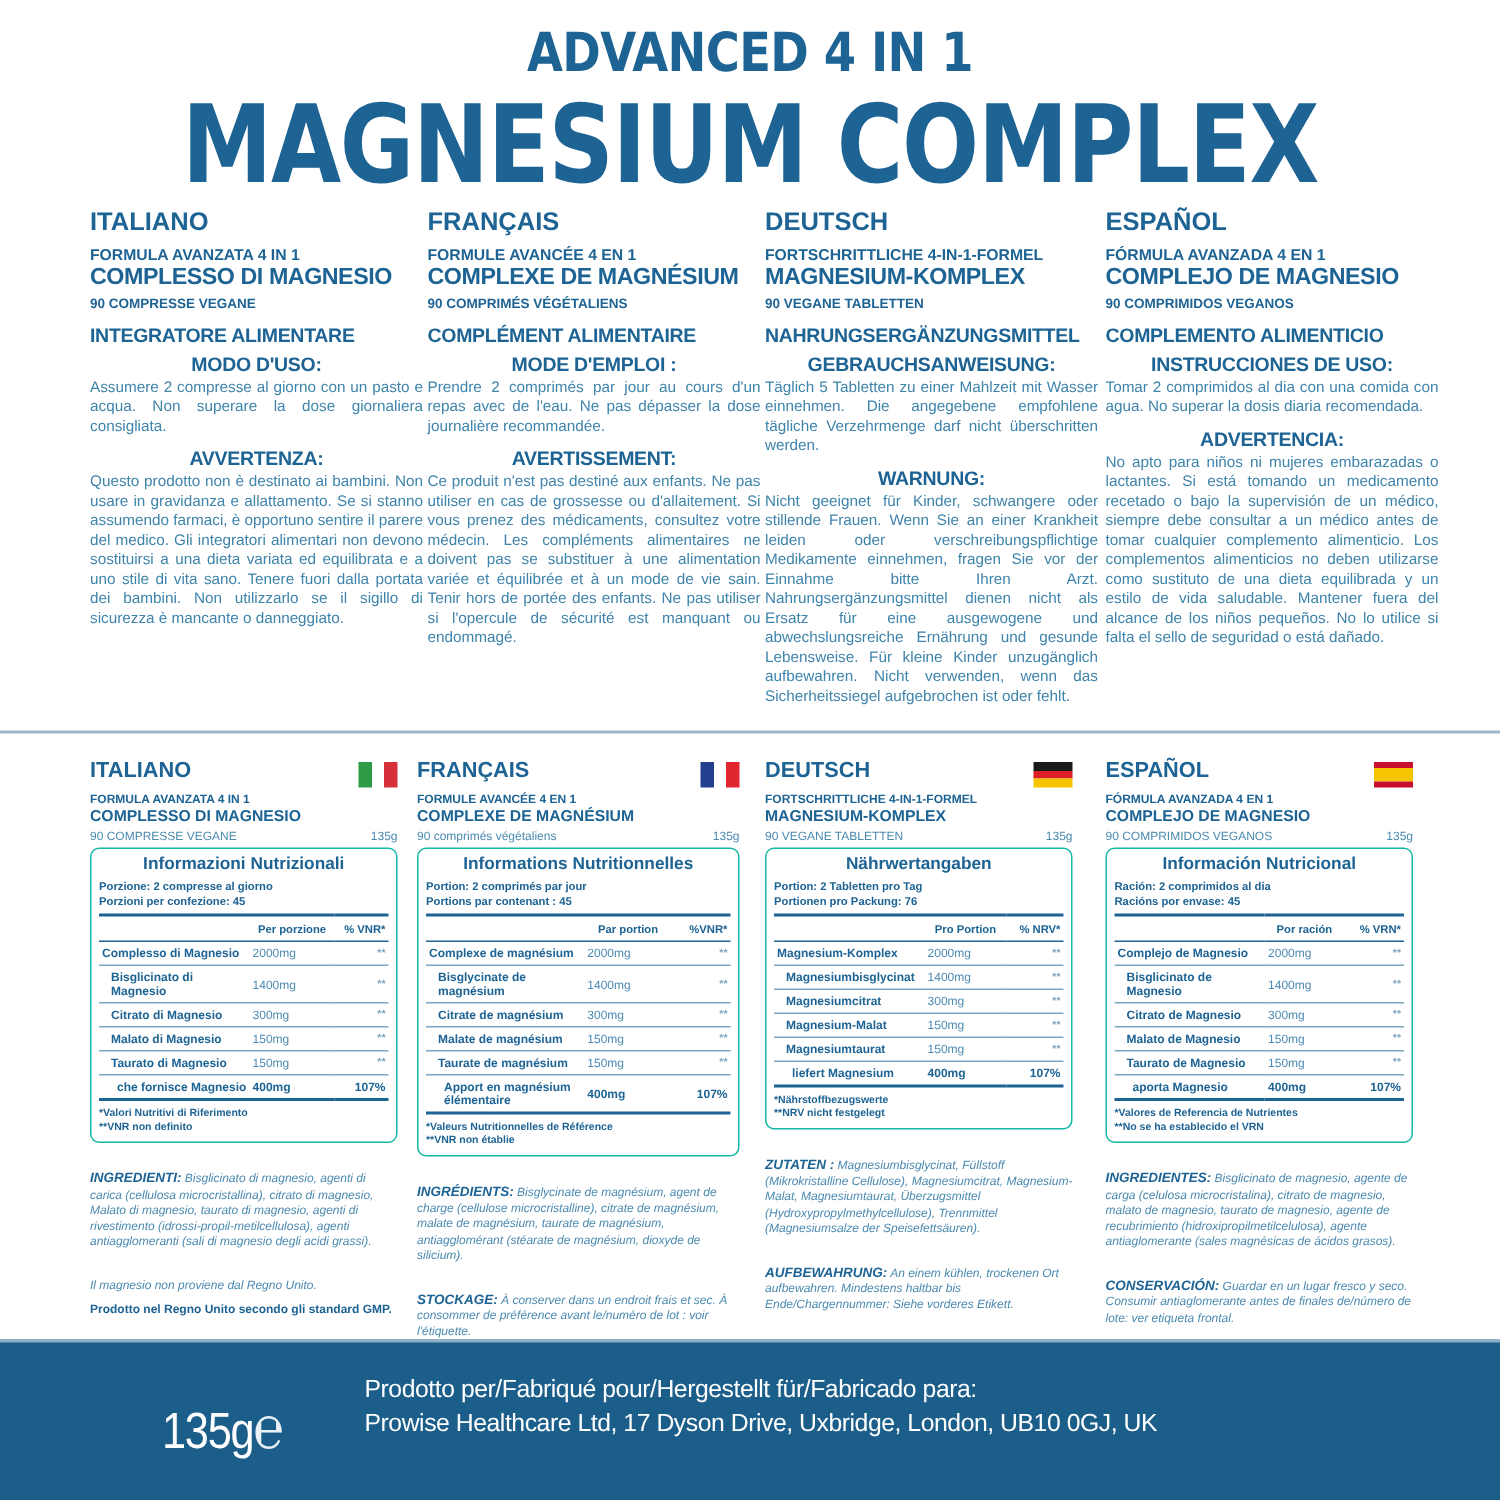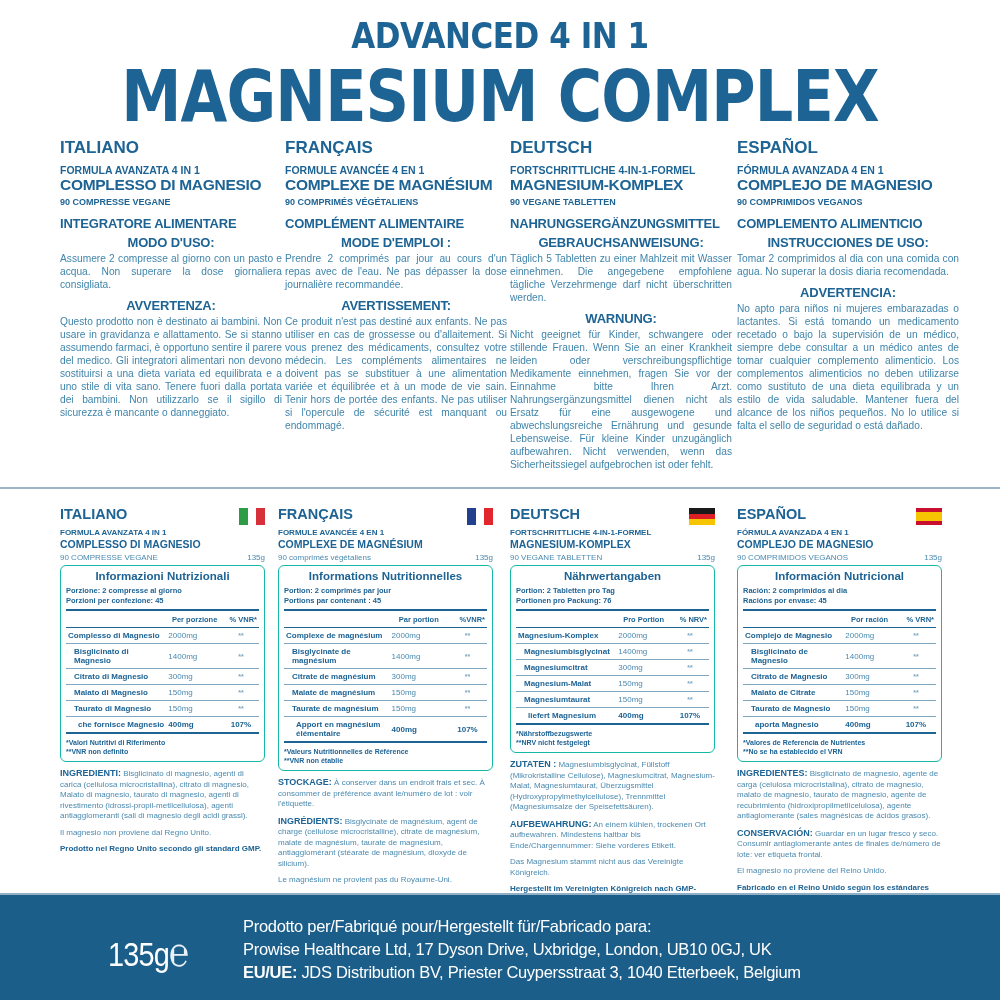--- a/index.html
+++ b/index.html
@@ -30,27 +30,27 @@
   .bcol .product { font-weight: bold; font-size: 10.5px; color: #1d6394; line-height: 13px; }
   .bcol .tabs-row { display: flex; justify-content: space-between; font-size: 8px; color: #4b8ab0; line-height: 11px; margin-top: 1px; }
   .panel { margin-top: 2px; border: 1px solid #14b8a6; border-radius: 6px; padding: 3px 5px 5px 5px; }
   .panel .ptitle { text-align: center; font-weight: bold; font-size: 11.5px; color: #1d6394; line-height: 15px; }
   .panel .portion { font-size: 7.5px; color: #1d6394; font-weight: bold; line-height: 9.5px; margin-top: 2px; }
   .ntable { width: 100%; border-collapse: collapse; margin-top: 4px; border-top: 2px solid #1d6394; border-bottom: 2px solid #1d6394; }
   .ntable th { font-size: 7.5px; color: #1d6394; font-weight: bold; text-align: right; padding: 4px 2px 3px 2px; border-bottom: 1.5px solid #1d6394; }
   .ntable th.c2 { text-align: center; }
   .ntable td { font-size: 8px; color: #1d6394; font-weight: bold; padding: 3px 2px; border-bottom: 1px solid #7ea7c2; line-height: 9px; }
   .ntable td.v { font-weight: normal; color: #4b8ab0; }
-  .ntable td.p { text-align: center; color: #7ea7c2; font-size: 7px; }
+  .ntable td.p { text-align: right; color: #7ea7c2; font-size: 7px; }
   .ntable td.ind { padding-left: 8px; }
   .ntable tr.total td { border-bottom: none; }
   .ntable tr.total td.v, .ntable tr.total td.p { font-weight: bold; color: #1d6394; font-size: 8px; }
   .ntable tr.total td.lbl { padding-left: 12px; }
   .panel .fn { font-size: 7px; color: #1d6394; font-weight: bold; line-height: 9px; margin-top: 4px; }
-  .ing { font-size: 8px; color: #4b8ab0; line-height: 10.5px; margin-top: 6px; }
+  .ing { font-size: 8px; color: #4b8ab0; line-height: 10.5px; margin-top: 18px; font-style: italic; }
   .ing b { color: #1d6394; font-size: 9px; }
   .bold-line { font-size: 8px; color: #1d6394; font-weight: bold; line-height: 10.5px; margin-top: 6px; }
 
   .footer { position: absolute; top: 893px; left: 0; width: 1000px; height: 107px; background: #1c5e8a; border-top: 2px solid #8fb0c7; }
   .footer .weight { position: absolute; left: 108px; top: 35px; font-size: 34px; color: #ffffff; font-family: "Liberation Sans", sans-serif; letter-spacing: -1px; transform: scaleX(0.85); transform-origin: left; }
   .footer .weight .e { font-weight: normal; font-size: 40px; color: #e9f1f7; }
   .footer .lines { position: absolute; left: 243px; top: 20px; color: #ffffff; }
   .footer .l1 { font-weight: normal; font-size: 16.5px; line-height: 23px; letter-spacing: -0.3px; }
   .footer .l2 { font-size: 16.5px; line-height: 23px; letter-spacing: -0.3px; }
   .footer .l3 { font-size: 16.5px; line-height: 23px; letter-spacing: -0.3px; }
@@ -238,22 +238,22 @@
             <tr class="total">
               <td class="lbl">Apport en magnésium élémentaire</td>
               <td class="v">400mg</td>
               <td class="p">107%</td>
             </tr>
           </tbody>
       </table>
       <div class="fn">*Valeurs Nutritionnelles de Référence</div>
       <div class="fn" style="margin-top:0">**VNR non établie</div>
     </div>
+    <div class="ing"><b>INGRÉDIENTS:</b><span> Bisglycinate de magnésium, agent de charge (cellulose microcristalline), citrate de magnésium, malate de magnésium, taurate de magnésium, antiagglomérant (stéarate de magnésium, dioxyde de silicium).</span></div>
     <div class="ing"><b>STOCKAGE:</b><span>  À conserver dans un endroit frais et sec. À consommer de préférence avant le/numéro de lot : voir l'étiquette.</span></div>
-    <div class="ing"><b>INGRÉDIENTS:</b><span> Bisglycinate de magnésium, agent de charge (cellulose microcristalline), citrate de magnésium, malate de magnésium, taurate de magnésium, antiagglomérant (stéarate de magnésium, dioxyde de silicium).</span></div>
     <div class="ing">Le magnésium ne provient pas du Royaume-Uni.</div>
     <div class="bold-line">Fabriqué au Royaume-Uni selon les norms GMP.</div>
   </div>
 
   <div class="bcol" style="left: 450px; width: 205px;">
     <div class="lang">DEUTSCH</div>
     <div class="flag" style="flex-direction: column;">
       <span style="flex: 1 1 0%; background: rgb(26, 26, 26);"></span>
       <span style="flex: 1 1 0%; background: rgb(221, 31, 38);"></span>
       <span style="flex: 1 1 0%; background: rgb(246, 197, 0);"></span>
@@ -353,21 +353,21 @@
               <td class="ind">Bisglicinato de Magnesio</td>
               <td class="v">1400mg</td>
               <td class="p">**</td>
             </tr>
             <tr>
               <td class="ind">Citrato de Magnesio</td>
               <td class="v">300mg</td>
               <td class="p">**</td>
             </tr>
             <tr>
-              <td class="ind">Malato de Citrate</td>
+              <td class="ind">Malato de Magnesio</td>
               <td class="v">150mg</td>
               <td class="p">**</td>
             </tr>
             <tr>
               <td class="ind">Taurato de Magnesio</td>
               <td class="v">150mg</td>
               <td class="p">**</td>
             </tr>
             <tr class="total">
               <td class="lbl">aporta Magnesio</td>
@@ -384,15 +384,14 @@
     <div class="ing">El magnesio no proviene del Reino Unido.</div>
     <div class="bold-line">Fabricado en el Reino Unido según los estándares GMP.</div>
   </div>
 </div>
 
 <div class="footer">
   <div class="weight"><span>135g</span><span class="e">℮</span></div>
   <div class="lines">
     <div class="l1">Prodotto per/Fabriqué pour/Hergestellt für/Fabricado para:</div>
     <div class="l2">Prowise Healthcare Ltd, 17 Dyson Drive, Uxbridge, London, UB10 0GJ, UK</div>
-    <div class="l3"><b>EU/UE:</b><span> JDS Distribution BV, Priester Cuypersstraat 3, 1040 Etterbeek, Belgium</span></div>
   </div>
 </div>
 
 </body></html>

